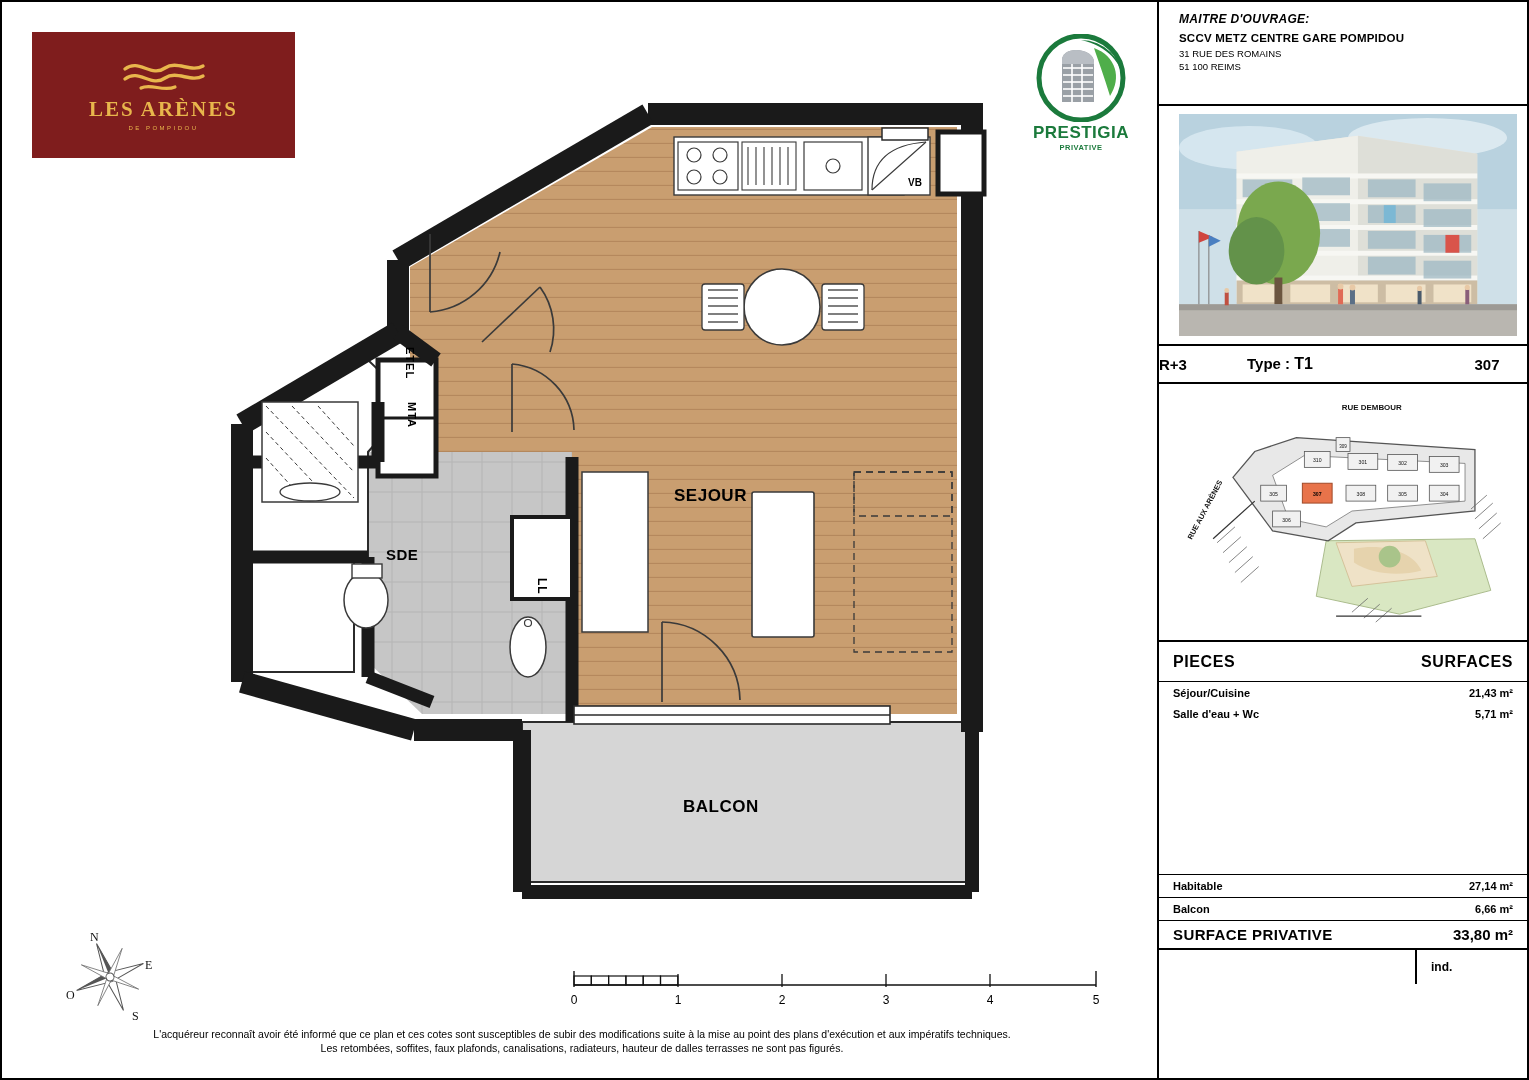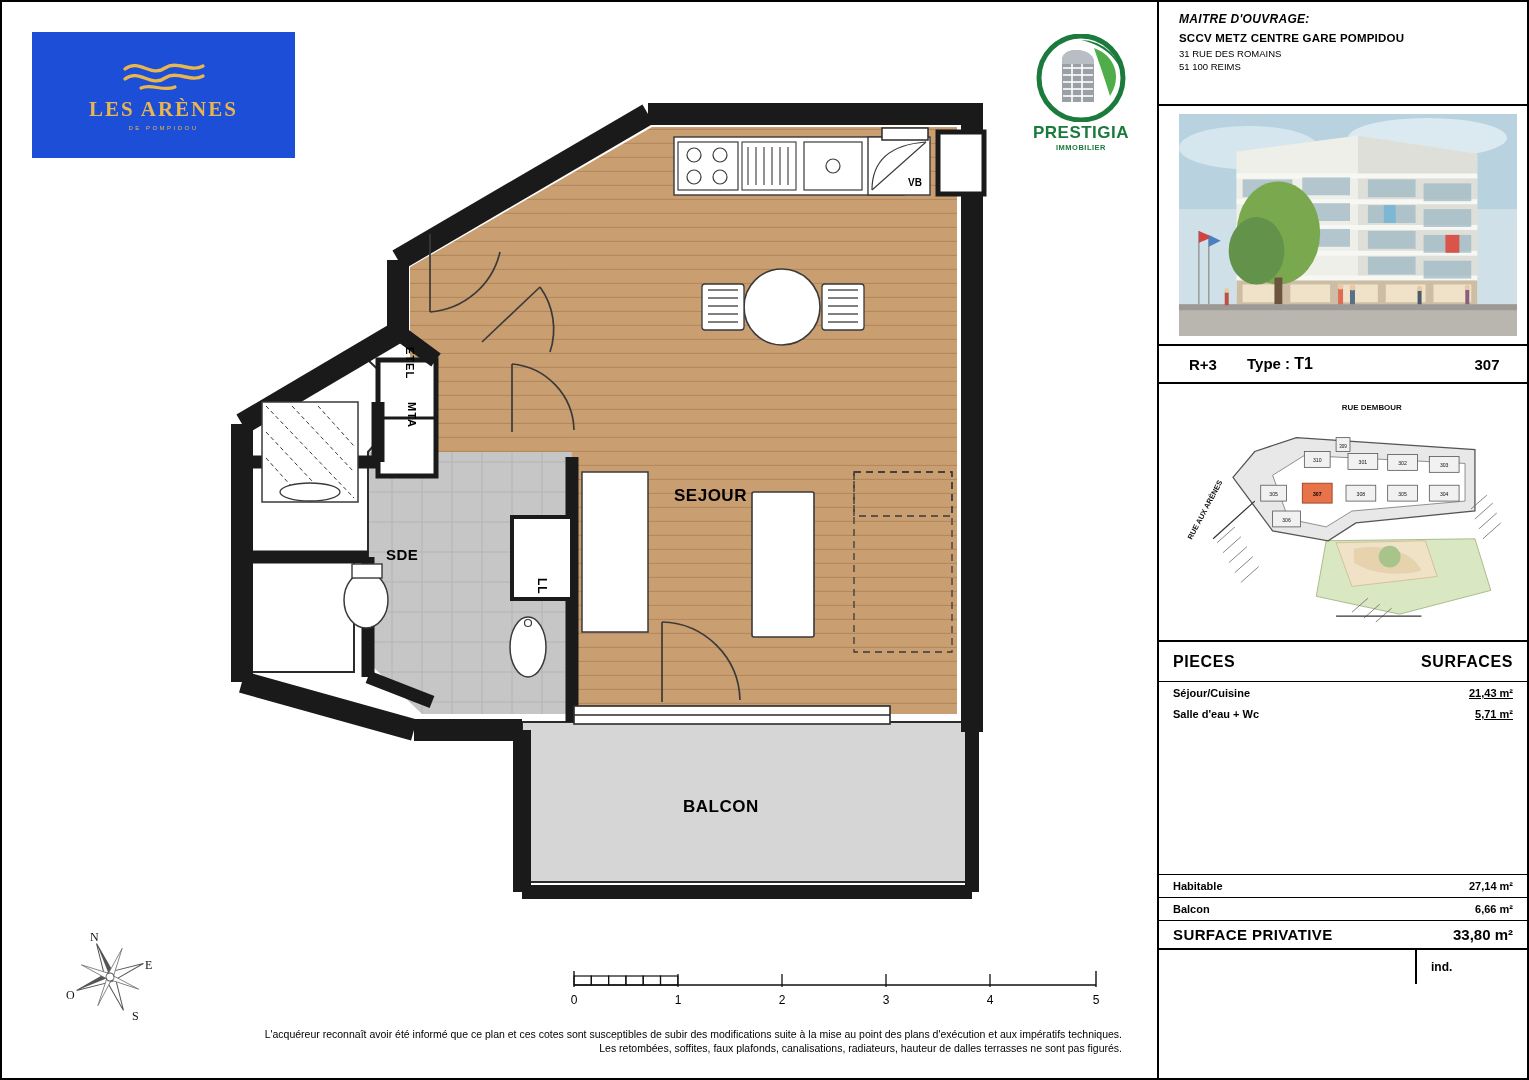--- a/index.html
+++ b/index.html
@@ -19,21 +19,21 @@
   
   .plan-area {
     position: absolute;
     left: 0; top: 0; width: 1155px; height: 1076px;
   }
 
   
   .logo-box {
     position: absolute; left: 30px; top: 30px;
     width: 263px; height: 126px;
-    background: #1d4ed8;
+    background: #7f1d1d;
     display: flex; flex-direction: column;
     align-items: center; justify-content: center;
   }
   .logo-waves { width: 90px; height: 34px; margin-bottom: 4px; }
   .logo-text {
     color: #e8b64c; font-size: 21px; font-weight: bold;
     letter-spacing: 2px; font-family: "Liberation Serif", serif;
   }
   .logo-sub {
     color: #e8b64c; font-size: 6px; letter-spacing: 2.5px;
@@ -94,21 +94,21 @@
   }
   .scale-nums {
     position: absolute; top: 26px; left: 0; width: 530px;
     font-size: 12px; color: #000;
   }
   .scale-nums span { position: absolute; transform: translateX(-50%); }
 
   
   .disclaimer {
     position: absolute; left: 40px; top: 1025px; width: 1080px;
-    text-align: right; font-size: 10.5px; color: #000; line-height: 1.35;
+    text-align: center; font-size: 10.5px; color: #000; line-height: 1.35;
   }
 
   
   .right {
     position: absolute; left: 1155px; top: 0;
     width: 374px; height: 1076px;
     border-left: 2px solid #000;
   }
   .rp-block { border-bottom: 2px solid #000; position: relative; }
 
@@ -117,21 +117,21 @@
   .maitre-name { font-size: 11.5px; font-weight: bold; margin-top: 6px; letter-spacing: .2px; }
   .maitre-addr { font-size: 9.5px; font-weight: normal; margin-top: 4px; line-height: 1.35; }
 
   .render { height: 240px; padding: 8px 14px 8px 20px; }
   .render-img { width: 100%; height: 100%; position: relative; overflow: hidden; }
 
   .typebar {
     height: 38px; display: flex; align-items: center;
     font-size: 15px; font-weight: bold;
   }
-  .typebar .c1 { width: 88px; text-align: center; }
+  .typebar .c1 { width: 88px; text-align: left; }
   .typebar .c2 { flex: 1; text-align: left; }
   .typebar .c3 { width: 88px; text-align: center; }
   .typebar .val { font-size: 16px; }
 
   .sitemap { height: 258px; padding: 8px 14px 6px 18px; }
   .sitemap-inner { width: 100%; height: 100%; position: relative; }
 
   
   .surf-head {
     display: flex; align-items: center; height: 40px;
@@ -139,21 +139,21 @@
     padding: 0 18px 0 14px;
     font-size: 16px; font-weight: bold; letter-spacing: .6px;
   }
   .surf-head .l { flex: 1; }
   .surf-rows { padding: 0; }
   .surf-row {
     display: flex; align-items: center; height: 21px;
     padding: 0 18px 0 14px; font-size: 11px; font-weight: bold;
   }
   .surf-row .l { flex: 1; }
-  .surf-row .r { text-align: center; text-decoration: underline; }
+  .surf-row .r { text-align: center; }
   .surf-spacer { height: 150px; }
 
   .tot-row {
     display: flex; align-items: center; height: 23px;
     padding: 0 18px 0 14px; font-size: 11px; font-weight: bold;
     border-top: 1.5px solid #000;
   }
   .tot-row .l { flex: 1; }
   .tot-strong {
     display: flex; align-items: center; height: 30px;
@@ -204,21 +204,21 @@
             <line x1="29" y1="41" x2="59" y2="41"></line>
             <line x1="29" y1="48" x2="59" y2="48"></line>
             <line x1="29" y1="55" x2="59" y2="55"></line>
             <line x1="29" y1="62" x2="59" y2="62"></line>
             <line x1="38" y1="30" x2="38" y2="68"></line>
             <line x1="48" y1="30" x2="48" y2="68"></line>
           </g>
         </svg>
       </div>
       <div class="prestigia-name">PRESTIGIA</div>
-      <div class="prestigia-sub">IMMOBILIER</div>
+      <div class="prestigia-sub">PRIVATIVE</div>
     </div>
 
     <svg class="floorplan" viewBox="0 0 830 810">
       <defs>
         <pattern id="wood" width="830" height="14" patternUnits="userSpaceOnUse">
           <rect width="830" height="14" fill="#c99e70"></rect>
           <line x1="0" y1="13.4" x2="830" y2="13.4" stroke="#b2855a" stroke-width="1"></line>
         </pattern>
         <pattern id="tile" width="30" height="30" patternUnits="userSpaceOnUse">
           <rect width="30" height="30" fill="#c6c6c6"></rect>

